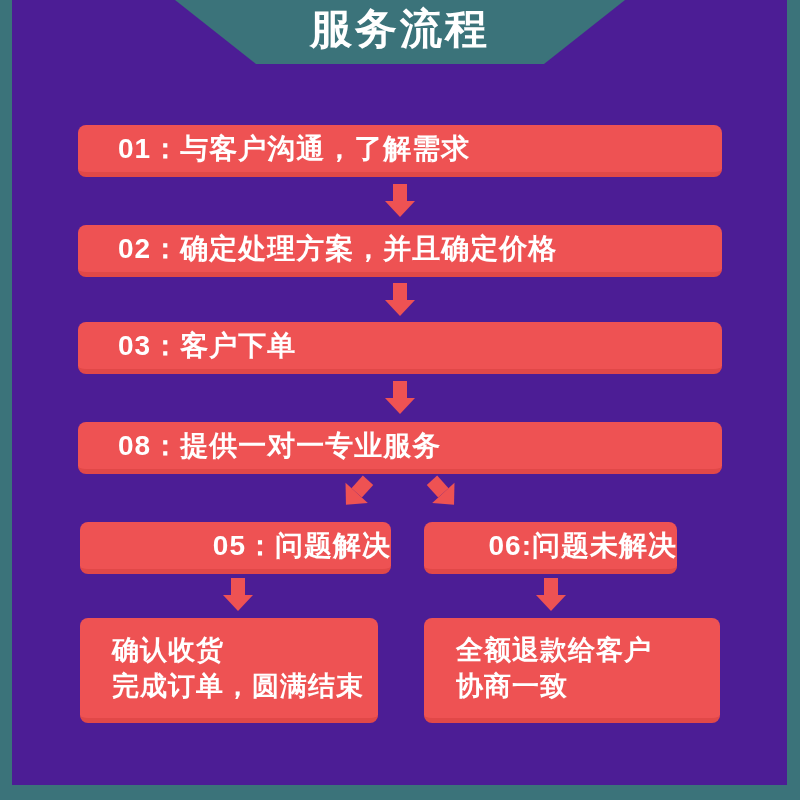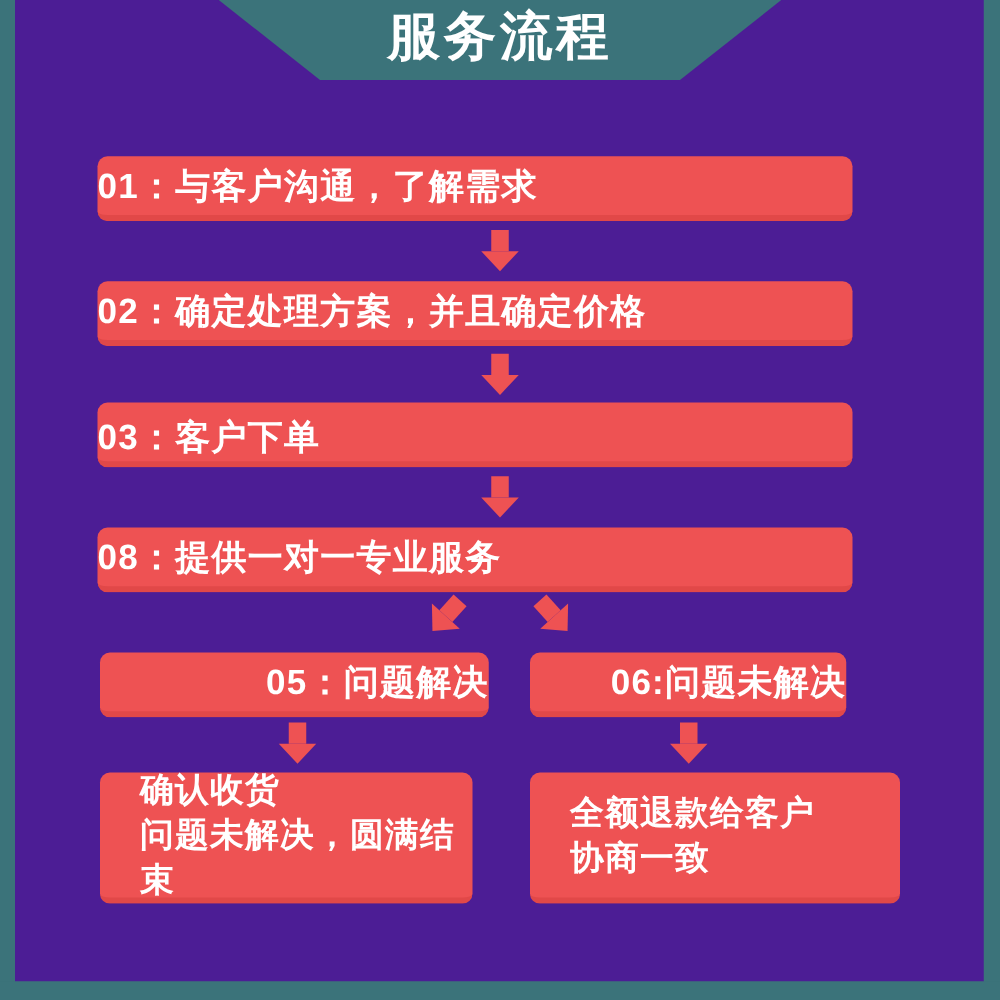--- a/index.html
+++ b/index.html
@@ -17,25 +17,25 @@
     position:absolute;left:175px;top:0;width:450px;height:64px;background:var(--teal);
     clip-path:polygon(0 0,100% 0,82% 100%,18% 100%);
     display:flex;align-items:center;justify-content:center;
   }
   .banner-title{color:var(--text);font-size:42px;letter-spacing:3px;padding-bottom:6px;}
   
   .bar{
     position:absolute;left:78px;width:604px;height:47px;
     background:var(--red);border-bottom:5px solid var(--red-dark);border-radius:8px;
     color:var(--text);font-size:28px;display:flex;align-items:center;
-    letter-spacing:1px;
+    padding-left:40px;letter-spacing:1px;
   }
   .bar-1{top:125px;}
   .bar-2{top:225px;}
-  .bar-3{top:322px;align-items:flex-end;}
+  .bar-3{top:322px;}
   .bar-4{top:422px;}
   .bar-branch{width:298px;padding-left:13px;justify-content:flex-end;top:522px;}
   .bar-05{left:80px;width:298px;}
   .bar-06{left:424px;width:240px;}
   
   .arrow{position:absolute;width:30px;height:33px;}
   .arrow .stem{width:14px;height:17px;background:var(--red);margin:0 auto;}
   .arrow .head{
     width:0;height:0;margin:0 auto;
     border-left:15px solid transparent;border-right:15px solid transparent;
@@ -120,20 +120,20 @@
     <div class="stem"></div>
       <div class="head"></div>
   </div>
   <div class="arrow arrow-b2">
     <div class="stem"></div>
       <div class="head"></div>
   </div>
 
   <div class="result result-l">
     <div>确认收货</div>
-    <div>问题未解决，圆满结束</div>
+    <div>完成订单，圆满结束</div>
   </div>
   <div class="result result-r">
     <div>全额退款给客户</div>
     <div>协商一致</div>
   </div>
 
 </div>
 
 </body></html>

